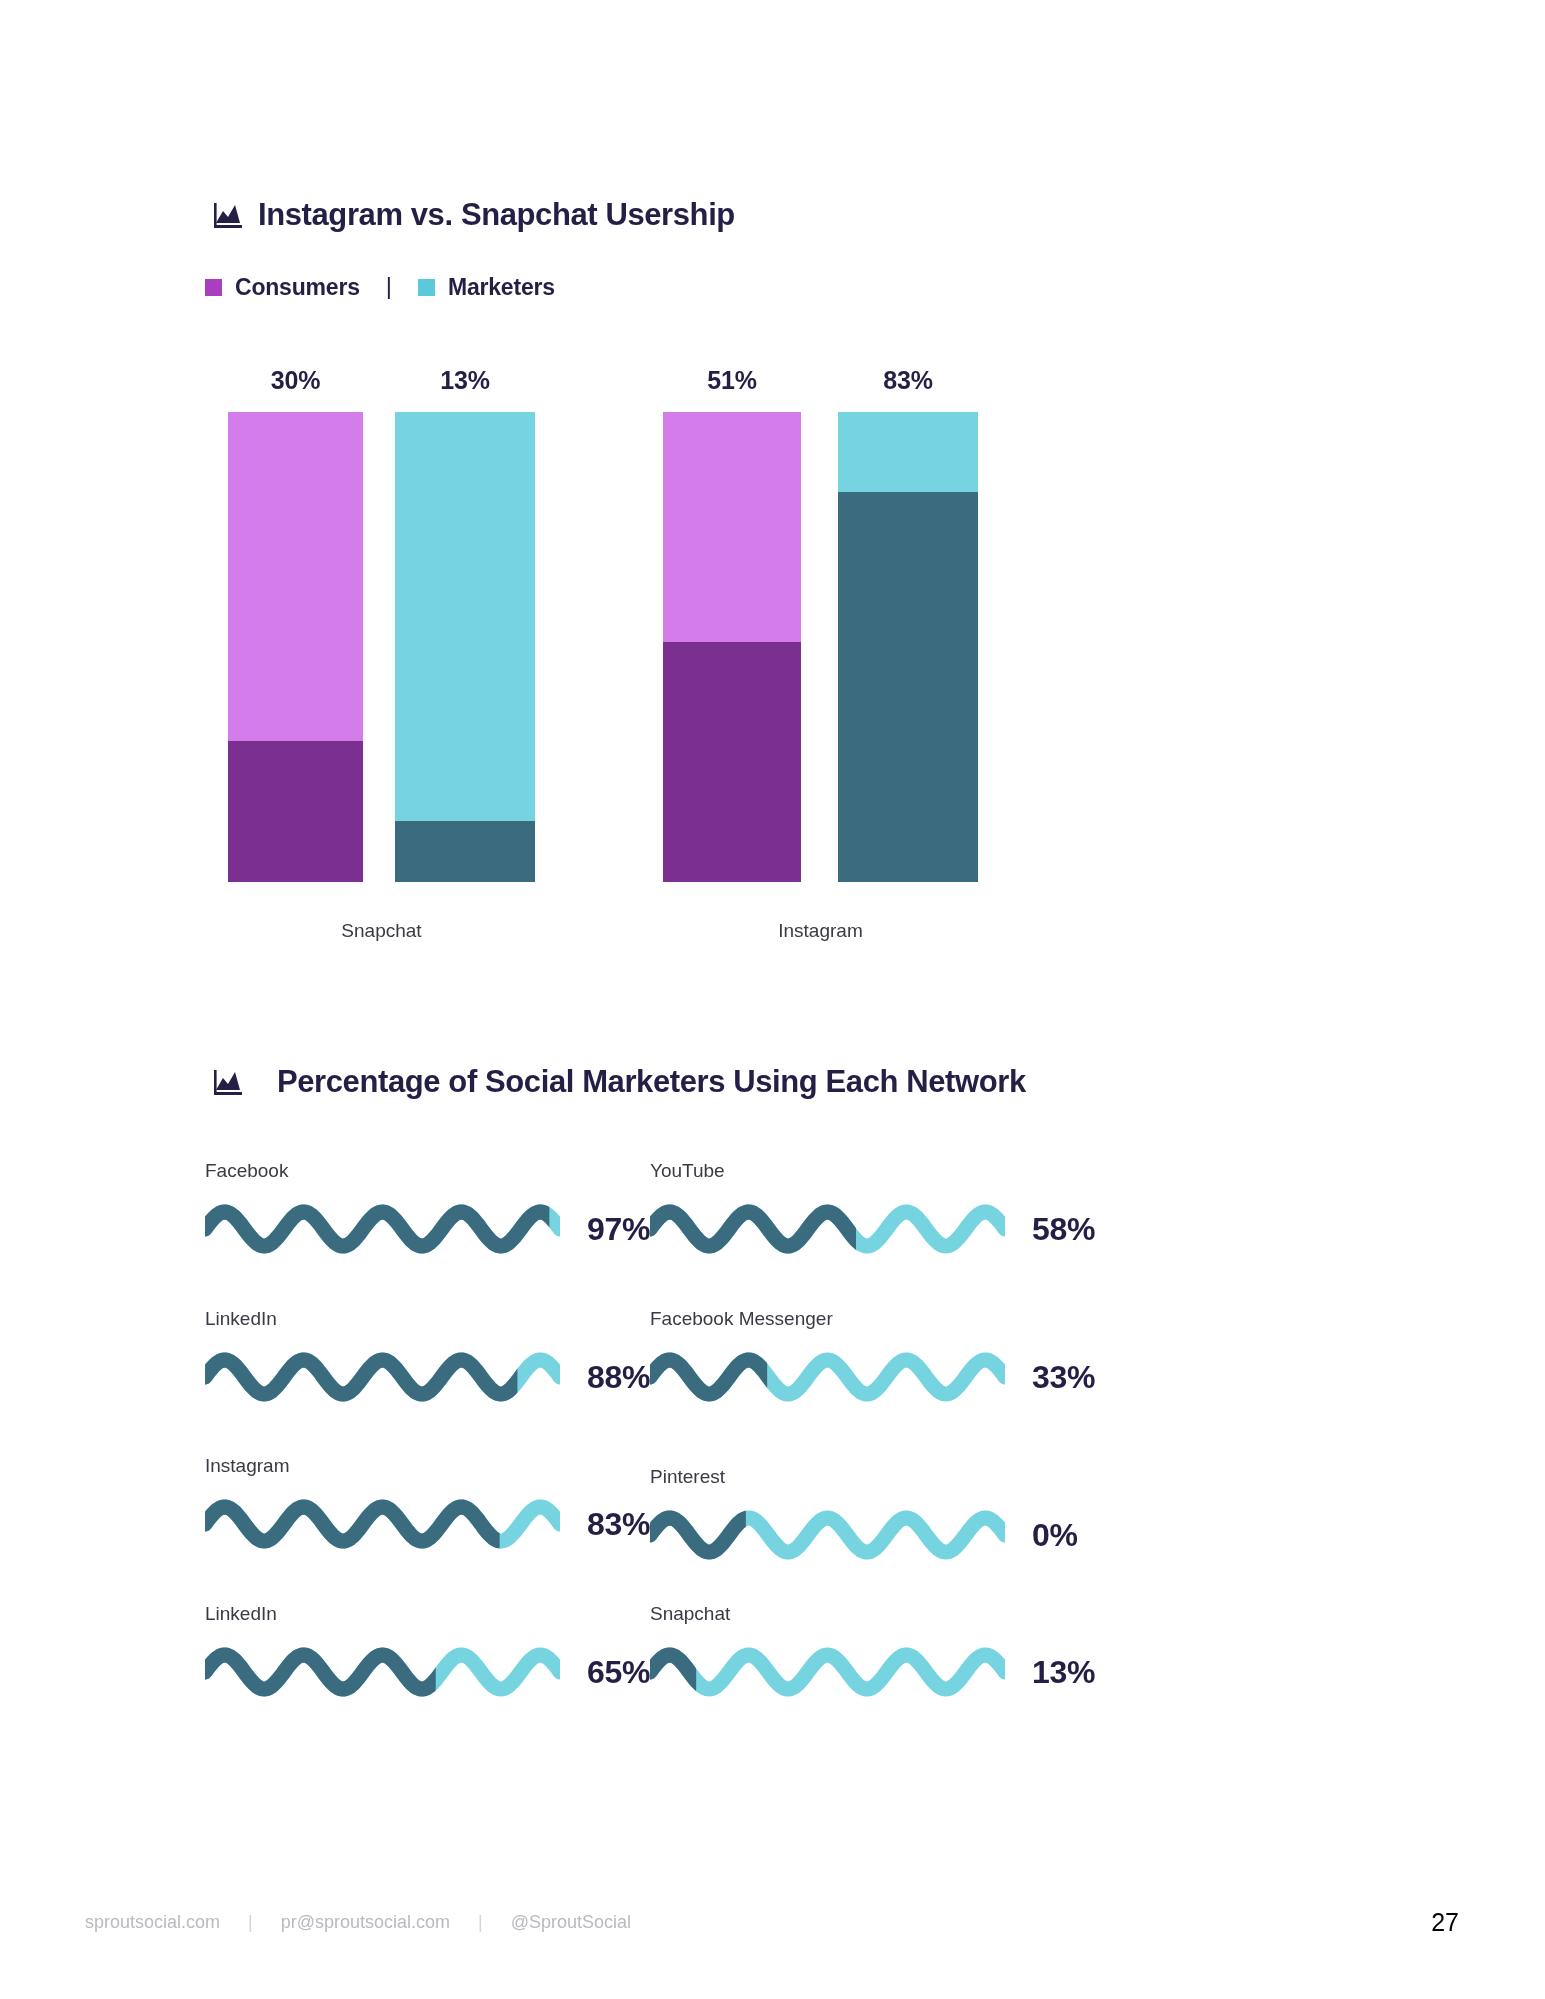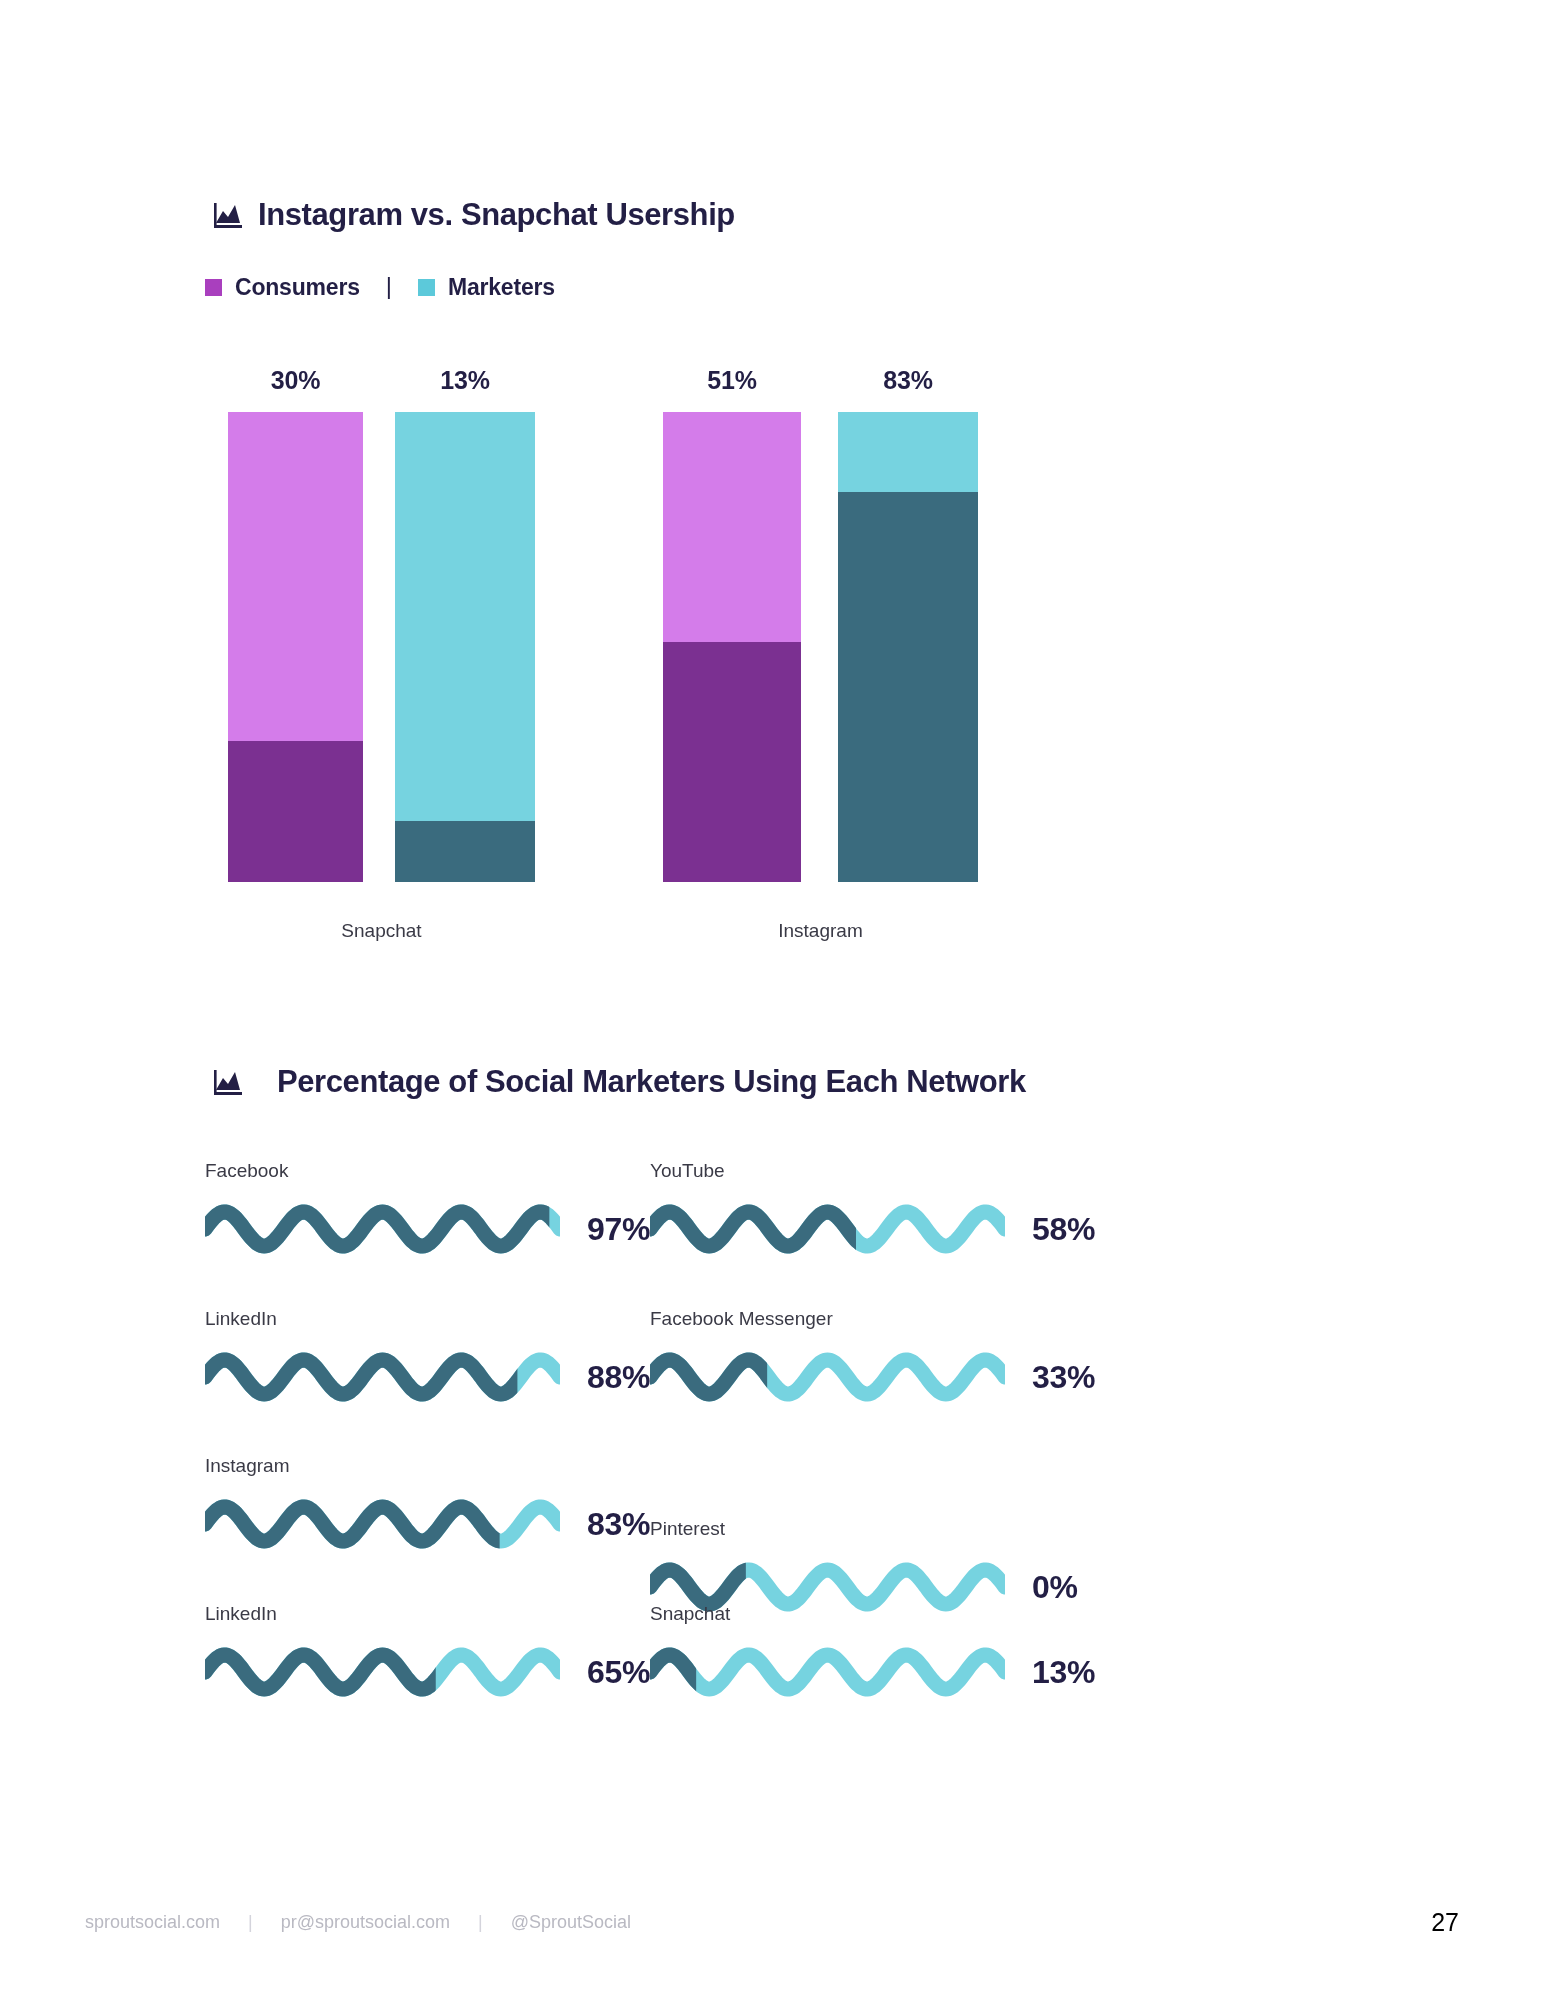--- a/index.html
+++ b/index.html
@@ -271,21 +271,21 @@
           <defs>
             <clipPath id="wclip4">
               <rect x="0" y="0" width="294.65" height="62"></rect>
             </clipPath>
           </defs>
           <path d="M0.00 31.00 L1.48 29.00 L2.96 27.03 L4.44 25.12 L5.92 23.28 L7.40 21.56 L8.88 19.96 L10.35 18.52 L11.83 17.25 L13.31 16.17 L14.79 15.29 L16.27 14.64 L17.75 14.21 L19.23 14.01 L20.71 14.05 L22.19 14.33 L23.67 14.83 L25.15 15.56 L26.63 16.51 L28.10 17.65 L29.58 18.98 L31.06 20.48 L32.54 22.12 L34.02 23.88 L35.50 25.75 L36.98 27.68 L38.46 29.67 L39.94 31.67 L41.42 33.66 L42.90 35.61 L44.38 37.51 L45.85 39.31 L47.33 40.99 L48.81 42.54 L50.29 43.93 L51.77 45.13 L53.25 46.15 L54.73 46.95 L56.21 47.53 L57.69 47.88 L59.17 48.00 L60.65 47.88 L62.12 47.53 L63.60 46.95 L65.08 46.15 L66.56 45.13 L68.04 43.93 L69.52 42.54 L71.00 40.99 L72.48 39.31 L73.96 37.51 L75.44 35.61 L76.92 33.66 L78.40 31.67 L79.88 29.67 L81.35 27.68 L82.83 25.75 L84.31 23.88 L85.79 22.12 L87.27 20.48 L88.75 18.98 L90.23 17.65 L91.71 16.51 L93.19 15.56 L94.67 14.83 L96.15 14.33 L97.63 14.05 L99.10 14.01 L100.58 14.21 L102.06 14.64 L103.54 15.29 L105.02 16.17 L106.50 17.25 L107.98 18.52 L109.46 19.96 L110.94 21.56 L112.42 23.28 L113.90 25.12 L115.38 27.03 L116.85 29.00 L118.33 31.00 L119.81 33.00 L121.29 34.97 L122.77 36.88 L124.25 38.72 L125.73 40.44 L127.21 42.04 L128.69 43.48 L130.17 44.75 L131.65 45.83 L133.13 46.71 L134.60 47.36 L136.08 47.79 L137.56 47.99 L139.04 47.95 L140.52 47.67 L142.00 47.17 L143.48 46.44 L144.96 45.49 L146.44 44.35 L147.92 43.02 L149.40 41.52 L150.88 39.88 L152.35 38.12 L153.83 36.25 L155.31 34.32 L156.79 32.33 L158.27 30.33 L159.75 28.34 L161.23 26.39 L162.71 24.49 L164.19 22.69 L165.67 21.01 L167.15 19.46 L168.63 18.07 L170.10 16.87 L171.58 15.85 L173.06 15.05 L174.54 14.47 L176.02 14.12 L177.50 14.00 L178.98 14.12 L180.46 14.47 L181.94 15.05 L183.42 15.85 L184.90 16.87 L186.38 18.07 L187.85 19.46 L189.33 21.01 L190.81 22.69 L192.29 24.49 L193.77 26.39 L195.25 28.34 L196.73 30.33 L198.21 32.33 L199.69 34.32 L201.17 36.25 L202.65 38.12 L204.12 39.88 L205.60 41.52 L207.08 43.02 L208.56 44.35 L210.04 45.49 L211.52 46.44 L213.00 47.17 L214.48 47.67 L215.96 47.95 L217.44 47.99 L218.92 47.79 L220.40 47.36 L221.88 46.71 L223.35 45.83 L224.83 44.75 L226.31 43.48 L227.79 42.04 L229.27 40.44 L230.75 38.72 L232.23 36.88 L233.71 34.97 L235.19 33.00 L236.67 31.00 L238.15 29.00 L239.63 27.03 L241.10 25.12 L242.58 23.28 L244.06 21.56 L245.54 19.96 L247.02 18.52 L248.50 17.25 L249.98 16.17 L251.46 15.29 L252.94 14.64 L254.42 14.21 L255.90 14.01 L257.38 14.05 L258.85 14.33 L260.33 14.83 L261.81 15.56 L263.29 16.51 L264.77 17.65 L266.25 18.98 L267.73 20.48 L269.21 22.12 L270.69 23.88 L272.17 25.75 L273.65 27.68 L275.13 29.67 L276.60 31.67 L278.08 33.66 L279.56 35.61 L281.04 37.51 L282.52 39.31 L284.00 40.99 L285.48 42.54 L286.96 43.93 L288.44 45.13 L289.92 46.15 L291.40 46.95 L292.88 47.53 L294.35 47.88 L295.83 48.00 L297.31 47.88 L298.79 47.53 L300.27 46.95 L301.75 46.15 L303.23 45.13 L304.71 43.93 L306.19 42.54 L307.67 40.99 L309.15 39.31 L310.63 37.51 L312.10 35.61 L313.58 33.66 L315.06 31.67 L316.54 29.67 L318.02 27.68 L319.50 25.75 L320.98 23.88 L322.46 22.12 L323.94 20.48 L325.42 18.98 L326.90 17.65 L328.38 16.51 L329.85 15.56 L331.33 14.83 L332.81 14.33 L334.29 14.05 L335.77 14.01 L337.25 14.21 L338.73 14.64 L340.21 15.29 L341.69 16.17 L343.17 17.25 L344.65 18.52 L346.13 19.96 L347.60 21.56 L349.08 23.28 L350.56 25.12 L352.04 27.03 L353.52 29.00 L355.00 31.00" fill="none" stroke="#76d3e0" stroke-width="15" stroke-linecap="round"></path>
           <path d="M0.00 31.00 L1.48 29.00 L2.96 27.03 L4.44 25.12 L5.92 23.28 L7.40 21.56 L8.88 19.96 L10.35 18.52 L11.83 17.25 L13.31 16.17 L14.79 15.29 L16.27 14.64 L17.75 14.21 L19.23 14.01 L20.71 14.05 L22.19 14.33 L23.67 14.83 L25.15 15.56 L26.63 16.51 L28.10 17.65 L29.58 18.98 L31.06 20.48 L32.54 22.12 L34.02 23.88 L35.50 25.75 L36.98 27.68 L38.46 29.67 L39.94 31.67 L41.42 33.66 L42.90 35.61 L44.38 37.51 L45.85 39.31 L47.33 40.99 L48.81 42.54 L50.29 43.93 L51.77 45.13 L53.25 46.15 L54.73 46.95 L56.21 47.53 L57.69 47.88 L59.17 48.00 L60.65 47.88 L62.12 47.53 L63.60 46.95 L65.08 46.15 L66.56 45.13 L68.04 43.93 L69.52 42.54 L71.00 40.99 L72.48 39.31 L73.96 37.51 L75.44 35.61 L76.92 33.66 L78.40 31.67 L79.88 29.67 L81.35 27.68 L82.83 25.75 L84.31 23.88 L85.79 22.12 L87.27 20.48 L88.75 18.98 L90.23 17.65 L91.71 16.51 L93.19 15.56 L94.67 14.83 L96.15 14.33 L97.63 14.05 L99.10 14.01 L100.58 14.21 L102.06 14.64 L103.54 15.29 L105.02 16.17 L106.50 17.25 L107.98 18.52 L109.46 19.96 L110.94 21.56 L112.42 23.28 L113.90 25.12 L115.38 27.03 L116.85 29.00 L118.33 31.00 L119.81 33.00 L121.29 34.97 L122.77 36.88 L124.25 38.72 L125.73 40.44 L127.21 42.04 L128.69 43.48 L130.17 44.75 L131.65 45.83 L133.13 46.71 L134.60 47.36 L136.08 47.79 L137.56 47.99 L139.04 47.95 L140.52 47.67 L142.00 47.17 L143.48 46.44 L144.96 45.49 L146.44 44.35 L147.92 43.02 L149.40 41.52 L150.88 39.88 L152.35 38.12 L153.83 36.25 L155.31 34.32 L156.79 32.33 L158.27 30.33 L159.75 28.34 L161.23 26.39 L162.71 24.49 L164.19 22.69 L165.67 21.01 L167.15 19.46 L168.63 18.07 L170.10 16.87 L171.58 15.85 L173.06 15.05 L174.54 14.47 L176.02 14.12 L177.50 14.00 L178.98 14.12 L180.46 14.47 L181.94 15.05 L183.42 15.85 L184.90 16.87 L186.38 18.07 L187.85 19.46 L189.33 21.01 L190.81 22.69 L192.29 24.49 L193.77 26.39 L195.25 28.34 L196.73 30.33 L198.21 32.33 L199.69 34.32 L201.17 36.25 L202.65 38.12 L204.12 39.88 L205.60 41.52 L207.08 43.02 L208.56 44.35 L210.04 45.49 L211.52 46.44 L213.00 47.17 L214.48 47.67 L215.96 47.95 L217.44 47.99 L218.92 47.79 L220.40 47.36 L221.88 46.71 L223.35 45.83 L224.83 44.75 L226.31 43.48 L227.79 42.04 L229.27 40.44 L230.75 38.72 L232.23 36.88 L233.71 34.97 L235.19 33.00 L236.67 31.00 L238.15 29.00 L239.63 27.03 L241.10 25.12 L242.58 23.28 L244.06 21.56 L245.54 19.96 L247.02 18.52 L248.50 17.25 L249.98 16.17 L251.46 15.29 L252.94 14.64 L254.42 14.21 L255.90 14.01 L257.38 14.05 L258.85 14.33 L260.33 14.83 L261.81 15.56 L263.29 16.51 L264.77 17.65 L266.25 18.98 L267.73 20.48 L269.21 22.12 L270.69 23.88 L272.17 25.75 L273.65 27.68 L275.13 29.67 L276.60 31.67 L278.08 33.66 L279.56 35.61 L281.04 37.51 L282.52 39.31 L284.00 40.99 L285.48 42.54 L286.96 43.93 L288.44 45.13 L289.92 46.15 L291.40 46.95 L292.88 47.53 L294.35 47.88 L295.83 48.00 L297.31 47.88 L298.79 47.53 L300.27 46.95 L301.75 46.15 L303.23 45.13 L304.71 43.93 L306.19 42.54 L307.67 40.99 L309.15 39.31 L310.63 37.51 L312.10 35.61 L313.58 33.66 L315.06 31.67 L316.54 29.67 L318.02 27.68 L319.50 25.75 L320.98 23.88 L322.46 22.12 L323.94 20.48 L325.42 18.98 L326.90 17.65 L328.38 16.51 L329.85 15.56 L331.33 14.83 L332.81 14.33 L334.29 14.05 L335.77 14.01 L337.25 14.21 L338.73 14.64 L340.21 15.29 L341.69 16.17 L343.17 17.25 L344.65 18.52 L346.13 19.96 L347.60 21.56 L349.08 23.28 L350.56 25.12 L352.04 27.03 L353.52 29.00 L355.00 31.00" fill="none" stroke="#3a6b7e" stroke-width="15" stroke-linecap="round" clip-path="url(#wclip4)"></path>
         </svg>
         <div class="wave-pct" style="left: 382px;">83%</div>
       </div>
-      <div class="wave-row" style="left: 650px; top: 1518px; width: 465px; height: 110px;">
+      <div class="wave-row" style="left: 650px; top: 1466px; width: 465px; height: 110px;">
         <div class="wave-name">Pinterest</div>
         <svg class="wave-graphic" width="355" height="62" viewBox="0 0 355 62">
           <defs>
             <clipPath id="wclip5">
               <rect x="0" y="0" width="95.85" height="62"></rect>
             </clipPath>
           </defs>
           <path d="M0.00 31.00 L1.48 29.00 L2.96 27.03 L4.44 25.12 L5.92 23.28 L7.40 21.56 L8.88 19.96 L10.35 18.52 L11.83 17.25 L13.31 16.17 L14.79 15.29 L16.27 14.64 L17.75 14.21 L19.23 14.01 L20.71 14.05 L22.19 14.33 L23.67 14.83 L25.15 15.56 L26.63 16.51 L28.10 17.65 L29.58 18.98 L31.06 20.48 L32.54 22.12 L34.02 23.88 L35.50 25.75 L36.98 27.68 L38.46 29.67 L39.94 31.67 L41.42 33.66 L42.90 35.61 L44.38 37.51 L45.85 39.31 L47.33 40.99 L48.81 42.54 L50.29 43.93 L51.77 45.13 L53.25 46.15 L54.73 46.95 L56.21 47.53 L57.69 47.88 L59.17 48.00 L60.65 47.88 L62.12 47.53 L63.60 46.95 L65.08 46.15 L66.56 45.13 L68.04 43.93 L69.52 42.54 L71.00 40.99 L72.48 39.31 L73.96 37.51 L75.44 35.61 L76.92 33.66 L78.40 31.67 L79.88 29.67 L81.35 27.68 L82.83 25.75 L84.31 23.88 L85.79 22.12 L87.27 20.48 L88.75 18.98 L90.23 17.65 L91.71 16.51 L93.19 15.56 L94.67 14.83 L96.15 14.33 L97.63 14.05 L99.10 14.01 L100.58 14.21 L102.06 14.64 L103.54 15.29 L105.02 16.17 L106.50 17.25 L107.98 18.52 L109.46 19.96 L110.94 21.56 L112.42 23.28 L113.90 25.12 L115.38 27.03 L116.85 29.00 L118.33 31.00 L119.81 33.00 L121.29 34.97 L122.77 36.88 L124.25 38.72 L125.73 40.44 L127.21 42.04 L128.69 43.48 L130.17 44.75 L131.65 45.83 L133.13 46.71 L134.60 47.36 L136.08 47.79 L137.56 47.99 L139.04 47.95 L140.52 47.67 L142.00 47.17 L143.48 46.44 L144.96 45.49 L146.44 44.35 L147.92 43.02 L149.40 41.52 L150.88 39.88 L152.35 38.12 L153.83 36.25 L155.31 34.32 L156.79 32.33 L158.27 30.33 L159.75 28.34 L161.23 26.39 L162.71 24.49 L164.19 22.69 L165.67 21.01 L167.15 19.46 L168.63 18.07 L170.10 16.87 L171.58 15.85 L173.06 15.05 L174.54 14.47 L176.02 14.12 L177.50 14.00 L178.98 14.12 L180.46 14.47 L181.94 15.05 L183.42 15.85 L184.90 16.87 L186.38 18.07 L187.85 19.46 L189.33 21.01 L190.81 22.69 L192.29 24.49 L193.77 26.39 L195.25 28.34 L196.73 30.33 L198.21 32.33 L199.69 34.32 L201.17 36.25 L202.65 38.12 L204.12 39.88 L205.60 41.52 L207.08 43.02 L208.56 44.35 L210.04 45.49 L211.52 46.44 L213.00 47.17 L214.48 47.67 L215.96 47.95 L217.44 47.99 L218.92 47.79 L220.40 47.36 L221.88 46.71 L223.35 45.83 L224.83 44.75 L226.31 43.48 L227.79 42.04 L229.27 40.44 L230.75 38.72 L232.23 36.88 L233.71 34.97 L235.19 33.00 L236.67 31.00 L238.15 29.00 L239.63 27.03 L241.10 25.12 L242.58 23.28 L244.06 21.56 L245.54 19.96 L247.02 18.52 L248.50 17.25 L249.98 16.17 L251.46 15.29 L252.94 14.64 L254.42 14.21 L255.90 14.01 L257.38 14.05 L258.85 14.33 L260.33 14.83 L261.81 15.56 L263.29 16.51 L264.77 17.65 L266.25 18.98 L267.73 20.48 L269.21 22.12 L270.69 23.88 L272.17 25.75 L273.65 27.68 L275.13 29.67 L276.60 31.67 L278.08 33.66 L279.56 35.61 L281.04 37.51 L282.52 39.31 L284.00 40.99 L285.48 42.54 L286.96 43.93 L288.44 45.13 L289.92 46.15 L291.40 46.95 L292.88 47.53 L294.35 47.88 L295.83 48.00 L297.31 47.88 L298.79 47.53 L300.27 46.95 L301.75 46.15 L303.23 45.13 L304.71 43.93 L306.19 42.54 L307.67 40.99 L309.15 39.31 L310.63 37.51 L312.10 35.61 L313.58 33.66 L315.06 31.67 L316.54 29.67 L318.02 27.68 L319.50 25.75 L320.98 23.88 L322.46 22.12 L323.94 20.48 L325.42 18.98 L326.90 17.65 L328.38 16.51 L329.85 15.56 L331.33 14.83 L332.81 14.33 L334.29 14.05 L335.77 14.01 L337.25 14.21 L338.73 14.64 L340.21 15.29 L341.69 16.17 L343.17 17.25 L344.65 18.52 L346.13 19.96 L347.60 21.56 L349.08 23.28 L350.56 25.12 L352.04 27.03 L353.52 29.00 L355.00 31.00" fill="none" stroke="#76d3e0" stroke-width="15" stroke-linecap="round"></path>
           <path d="M0.00 31.00 L1.48 29.00 L2.96 27.03 L4.44 25.12 L5.92 23.28 L7.40 21.56 L8.88 19.96 L10.35 18.52 L11.83 17.25 L13.31 16.17 L14.79 15.29 L16.27 14.64 L17.75 14.21 L19.23 14.01 L20.71 14.05 L22.19 14.33 L23.67 14.83 L25.15 15.56 L26.63 16.51 L28.10 17.65 L29.58 18.98 L31.06 20.48 L32.54 22.12 L34.02 23.88 L35.50 25.75 L36.98 27.68 L38.46 29.67 L39.94 31.67 L41.42 33.66 L42.90 35.61 L44.38 37.51 L45.85 39.31 L47.33 40.99 L48.81 42.54 L50.29 43.93 L51.77 45.13 L53.25 46.15 L54.73 46.95 L56.21 47.53 L57.69 47.88 L59.17 48.00 L60.65 47.88 L62.12 47.53 L63.60 46.95 L65.08 46.15 L66.56 45.13 L68.04 43.93 L69.52 42.54 L71.00 40.99 L72.48 39.31 L73.96 37.51 L75.44 35.61 L76.92 33.66 L78.40 31.67 L79.88 29.67 L81.35 27.68 L82.83 25.75 L84.31 23.88 L85.79 22.12 L87.27 20.48 L88.75 18.98 L90.23 17.65 L91.71 16.51 L93.19 15.56 L94.67 14.83 L96.15 14.33 L97.63 14.05 L99.10 14.01 L100.58 14.21 L102.06 14.64 L103.54 15.29 L105.02 16.17 L106.50 17.25 L107.98 18.52 L109.46 19.96 L110.94 21.56 L112.42 23.28 L113.90 25.12 L115.38 27.03 L116.85 29.00 L118.33 31.00 L119.81 33.00 L121.29 34.97 L122.77 36.88 L124.25 38.72 L125.73 40.44 L127.21 42.04 L128.69 43.48 L130.17 44.75 L131.65 45.83 L133.13 46.71 L134.60 47.36 L136.08 47.79 L137.56 47.99 L139.04 47.95 L140.52 47.67 L142.00 47.17 L143.48 46.44 L144.96 45.49 L146.44 44.35 L147.92 43.02 L149.40 41.52 L150.88 39.88 L152.35 38.12 L153.83 36.25 L155.31 34.32 L156.79 32.33 L158.27 30.33 L159.75 28.34 L161.23 26.39 L162.71 24.49 L164.19 22.69 L165.67 21.01 L167.15 19.46 L168.63 18.07 L170.10 16.87 L171.58 15.85 L173.06 15.05 L174.54 14.47 L176.02 14.12 L177.50 14.00 L178.98 14.12 L180.46 14.47 L181.94 15.05 L183.42 15.85 L184.90 16.87 L186.38 18.07 L187.85 19.46 L189.33 21.01 L190.81 22.69 L192.29 24.49 L193.77 26.39 L195.25 28.34 L196.73 30.33 L198.21 32.33 L199.69 34.32 L201.17 36.25 L202.65 38.12 L204.12 39.88 L205.60 41.52 L207.08 43.02 L208.56 44.35 L210.04 45.49 L211.52 46.44 L213.00 47.17 L214.48 47.67 L215.96 47.95 L217.44 47.99 L218.92 47.79 L220.40 47.36 L221.88 46.71 L223.35 45.83 L224.83 44.75 L226.31 43.48 L227.79 42.04 L229.27 40.44 L230.75 38.72 L232.23 36.88 L233.71 34.97 L235.19 33.00 L236.67 31.00 L238.15 29.00 L239.63 27.03 L241.10 25.12 L242.58 23.28 L244.06 21.56 L245.54 19.96 L247.02 18.52 L248.50 17.25 L249.98 16.17 L251.46 15.29 L252.94 14.64 L254.42 14.21 L255.90 14.01 L257.38 14.05 L258.85 14.33 L260.33 14.83 L261.81 15.56 L263.29 16.51 L264.77 17.65 L266.25 18.98 L267.73 20.48 L269.21 22.12 L270.69 23.88 L272.17 25.75 L273.65 27.68 L275.13 29.67 L276.60 31.67 L278.08 33.66 L279.56 35.61 L281.04 37.51 L282.52 39.31 L284.00 40.99 L285.48 42.54 L286.96 43.93 L288.44 45.13 L289.92 46.15 L291.40 46.95 L292.88 47.53 L294.35 47.88 L295.83 48.00 L297.31 47.88 L298.79 47.53 L300.27 46.95 L301.75 46.15 L303.23 45.13 L304.71 43.93 L306.19 42.54 L307.67 40.99 L309.15 39.31 L310.63 37.51 L312.10 35.61 L313.58 33.66 L315.06 31.67 L316.54 29.67 L318.02 27.68 L319.50 25.75 L320.98 23.88 L322.46 22.12 L323.94 20.48 L325.42 18.98 L326.90 17.65 L328.38 16.51 L329.85 15.56 L331.33 14.83 L332.81 14.33 L334.29 14.05 L335.77 14.01 L337.25 14.21 L338.73 14.64 L340.21 15.29 L341.69 16.17 L343.17 17.25 L344.65 18.52 L346.13 19.96 L347.60 21.56 L349.08 23.28 L350.56 25.12 L352.04 27.03 L353.52 29.00 L355.00 31.00" fill="none" stroke="#3a6b7e" stroke-width="15" stroke-linecap="round" clip-path="url(#wclip5)"></path>
         </svg>

